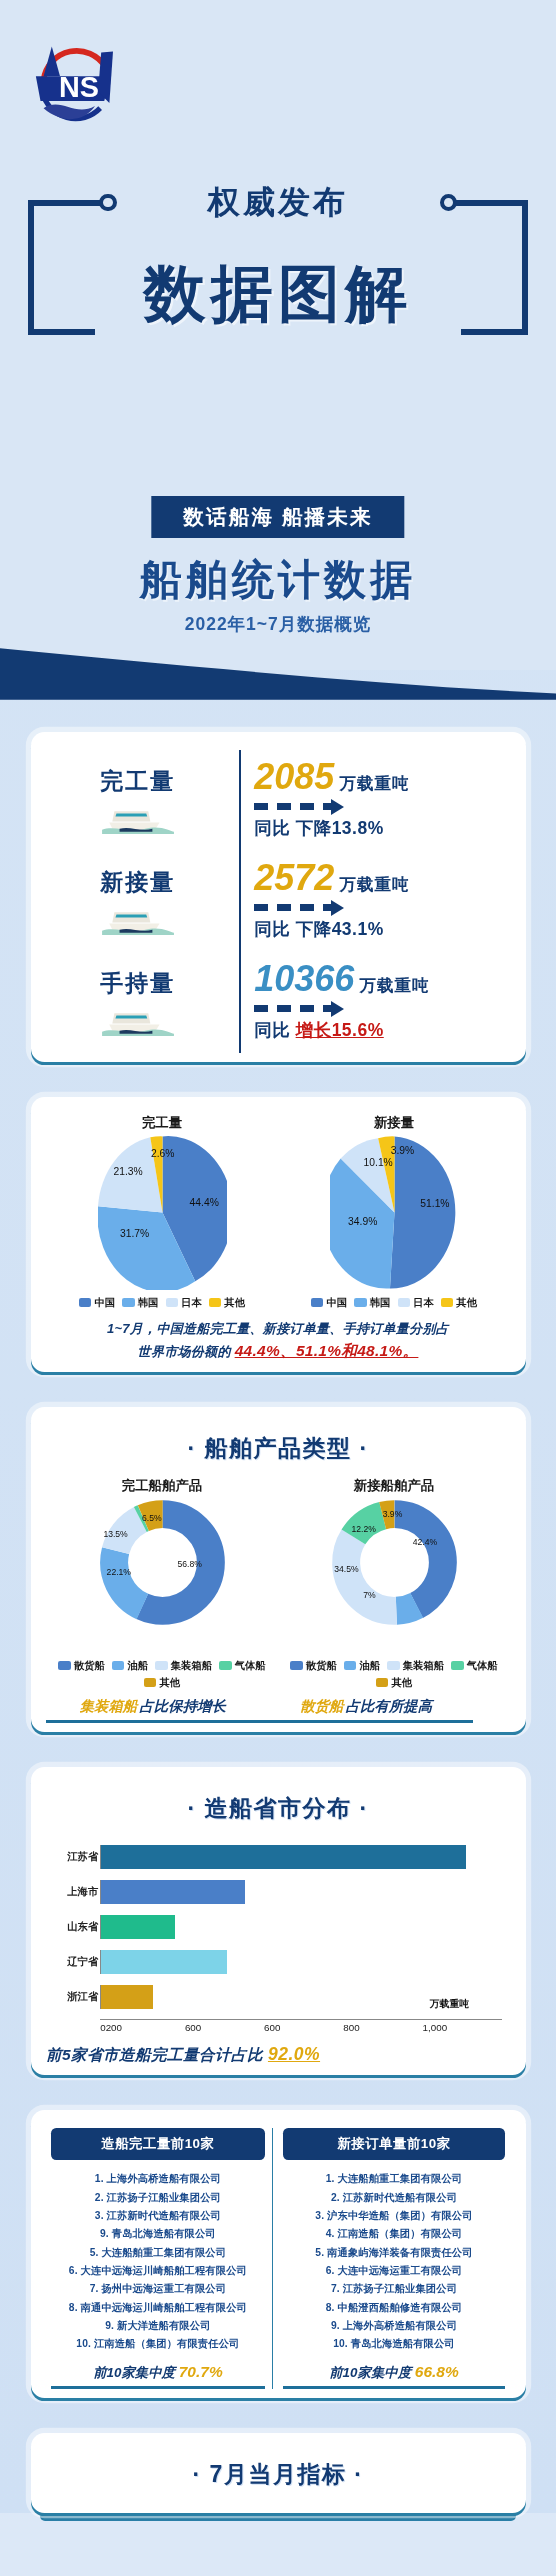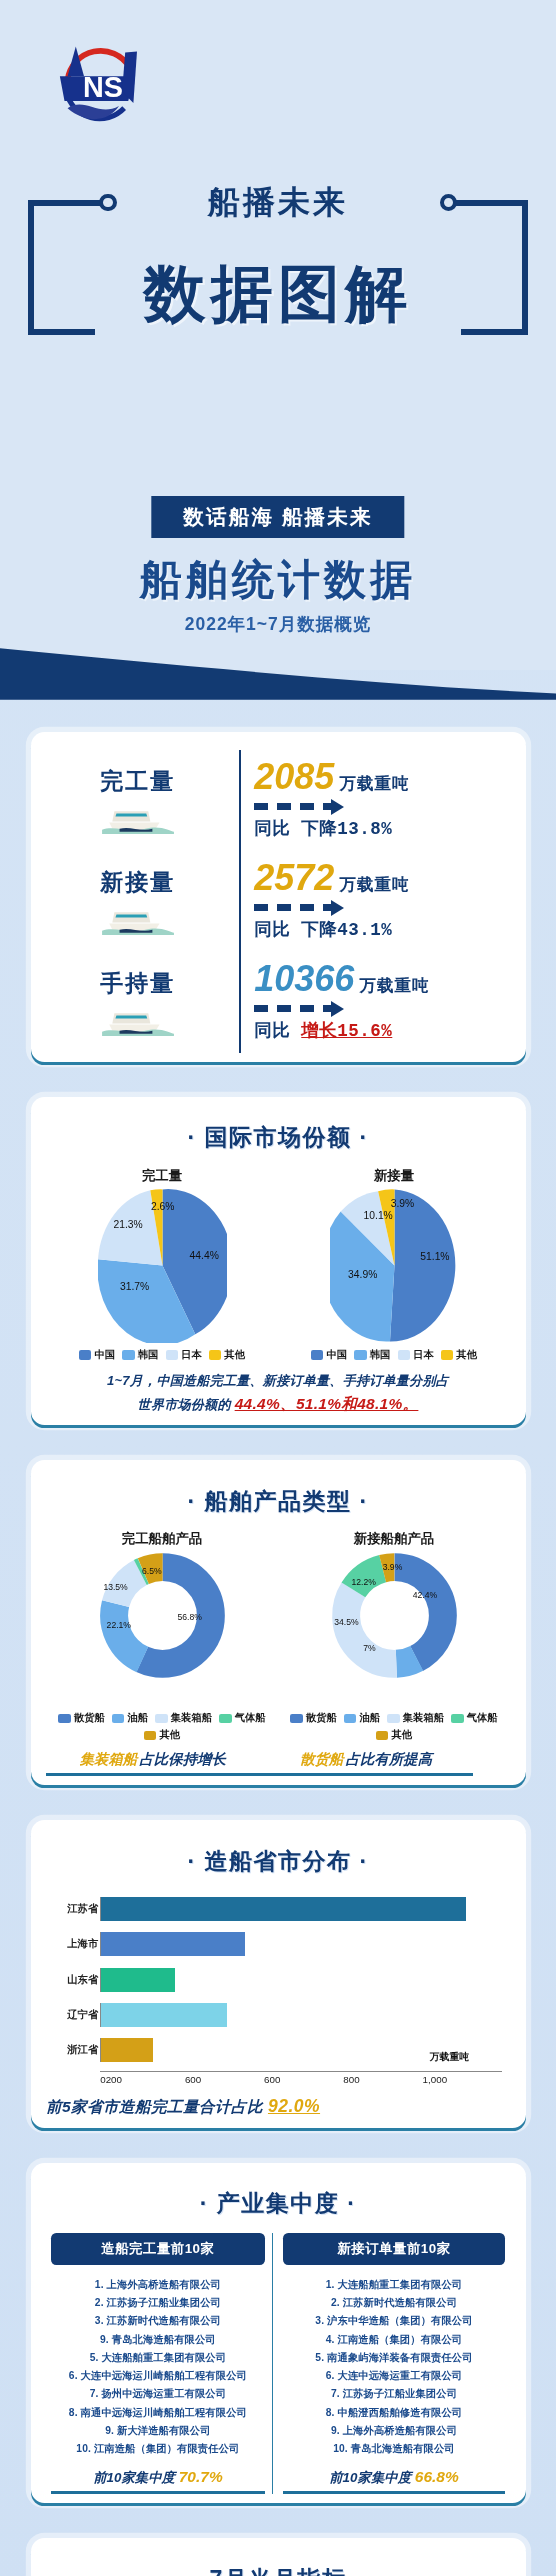--- a/index.html
+++ b/index.html
@@ -6,21 +6,21 @@
   body {
     width: 556px;
     font-family: "Liberation Sans", "DejaVu Sans", sans-serif;
     background: #dce8f7;
     color: #123a72;
   }
   .page { width: 556px; position: relative; background: linear-gradient(180deg,#dce7f6 0%,#d5e4f5 10%,#cfe0f4 100%); }
 
   
   .header { position: relative; height: 670px; background: #d9e6f5; overflow: hidden; }
-  .logo { position: absolute; left: 47px; top: 31px; width: 108px; height: 108px; text-align: right; }
+  .logo { position: absolute; left: 23px; top: 31px; width: 108px; height: 108px; text-align: right; }
   .hdr-frame { position: absolute; left: 28px; top: 191px; width: 500px; height: 155px; }
   .hdr-frame .hline { position: absolute; background: #123a72; }
   .ring { position: absolute; width: 17.5px; height: 17.5px; border: 4.1px solid #123a72; border-radius: 50%; }
   .quan-wei { position: absolute; top: 181px; width: 556px; text-align: center; font-size: 32px;
               font-weight: 800; color: #123a72; letter-spacing: 3.1px; }
   .shujutujie { position: absolute; top: 252px; width: 556px; text-align: center; font-size: 62px;
                 font-weight: 900; color: #123a72; letter-spacing: 5.2px;
                 text-shadow: 2.1px 2.1px 0 rgba(255,255,255,.55); }
   .tagline { position: absolute; top: 496px; left: 50%; transform: translateX(-50%);
              background: #123a72; color: #fff; font-size: 20.6px; font-weight: 800;
@@ -58,21 +58,21 @@
   .mrow-r { height: 101px; display: flex; flex-direction: column; justify-content: center; }
   .bignum { font-size: 36px; font-weight: 900; font-style: italic; color: #e0a80f; line-height: .95; }
   .bignum.teal { color: #3a8fc4; }
   .unit { font-size: 16.5px; font-weight: 900; color: #123a72; margin-left: 5.2px; letter-spacing: 1px;}
   .numline { display: flex; align-items: baseline; }
   .arrow-row { display: flex; align-items: center; margin: 3.1px 0 1px 0; }
   .dashes { width: 77px; height: 7.2px;
     background: repeating-linear-gradient(90deg,#123a72 0 14.4px, transparent 14.4px 23px); }
   .arrowhead { width: 0; height: 0; border-left: 13.4px solid #123a72;
                border-top: 8.2px solid transparent; border-bottom: 8.2px solid transparent; }
-  .yoy { font-size: 17.5px; font-weight: 800; color: #123a72; letter-spacing: 0.5px; font-family: Liberation Mono, monospace; }
+  .yoy { font-size: 17.5px; font-weight: 800; color: #123a72; letter-spacing: 0.5px; }
   .yoy .up { color: #c61a16; text-decoration: underline; }
 
   
   .two-col { display: flex; justify-content: space-around; }
   .chart-col { width: 48%; text-align: center; }
   .chart-head { font-size: 13.4px; font-weight: 900; color: #1a1a1a; margin-bottom: 3.1px; }
   .pie { width: 129px; height: 155px; margin: 0 auto; position: relative; }
   .pie svg { display:block; }
   .legend { display: flex; flex-wrap: wrap; justify-content: center; gap: 3.1px 7.2px; margin-top: 5.2px; }
   .lg { display: flex; align-items: center; gap: 3.1px; font-size: 10.3px; font-weight: 700; color: #1a1a1a; }
@@ -135,21 +135,21 @@
       <div class="hline" style="left:0;top:9.3px;width:72px;height:6.2px;"></div>
       <div class="ring" style="left:71px;top:2.6px;"></div>
       <div class="hline" style="left:0;top:9.3px;width:6.2px;height:134px;"></div>
       <div class="hline" style="left:0;top:138px;width:67px;height:6.2px;"></div>
       <div class="ring" style="right:71px;top:2.6px;"></div>
       <div class="hline" style="right:0;top:9.3px;width:72px;height:6.2px;"></div>
       <div class="hline" style="right:0;top:9.3px;width:6.2px;height:134px;"></div>
       <div class="hline" style="right:0;top:138px;width:67px;height:6.2px;"></div>
     </div>
 
-    <div class="quan-wei">船播未来</div>
+    <div class="quan-wei">权威发布</div>
     <div class="shujutujie">数据图解</div>
     <div class="tagline">数话船海 船播未来</div>
     <div class="main-title">船舶统计数据</div>
     <div class="sub-title">2022年1~7月数据概览</div>
   </div>
 
   <div class="swoosh" style="top:644px;position:absolute;">
     <svg width="556" height="57" viewBox="0 0 1080 110">
       <path d="M0 8 C340 40 720 78 1080 96 L1080 108 L0 108 Z" fill="#123a72"></path>
     </svg>
@@ -230,21 +230,20 @@
               <span>同比</span>&nbsp;<span class="up">增长15.6%</span>
             </div>
           </div>
         </div>
       </div>
     </div>
   </div>
 
   <div class="card-wrap">
     <div class="card">
-      <div class="sec-title">· 国际市场份额 ·</div>
       <div class="two-col">
 
         <div class="chart-col">
           <div class="chart-head">完工量</div>
           <div class="pie">
             <svg viewBox="0 0 200 240" width="129" height="155">
               <g transform="translate(100,120)">
                 <path d="M0 0 L0 -118 A100 118 0 0 1 50.8 106.6 Z" fill="#4a7fc8"></path>
                 <path d="M0 0 L50.8 106.6 A100 118 0 0 1 -100 -9.8 Z" fill="#6aaeea"></path>
                 <path d="M0 0 L-100 -9.8 A100 118 0 0 1 -18.9 -116.5 Z" fill="#cfe3f8"></path>
@@ -469,21 +468,20 @@
       </div>
       <div class="stat-line">
         <span>前5家省市造船完工量合计占比</span>
         <span class="pct">92.0%</span>
       </div>
     </div>
   </div>
 
   <div class="card-wrap">
     <div class="card">
-      <div class="sec-title">· 产业集中度 ·</div>
       <div class="two-col">
 
         <div class="col-list left-l">
           <div class="pill">造船完工量前10家</div>
           <ol>
             <li>1. 上海外高桥造船有限公司</li>
             <li>2. 江苏扬子江船业集团公司</li>
             <li>3. 江苏新时代造船有限公司</li>
             <li>9. 青岛北海造船有限公司</li>
             <li>5. 大连船舶重工集团有限公司</li>

